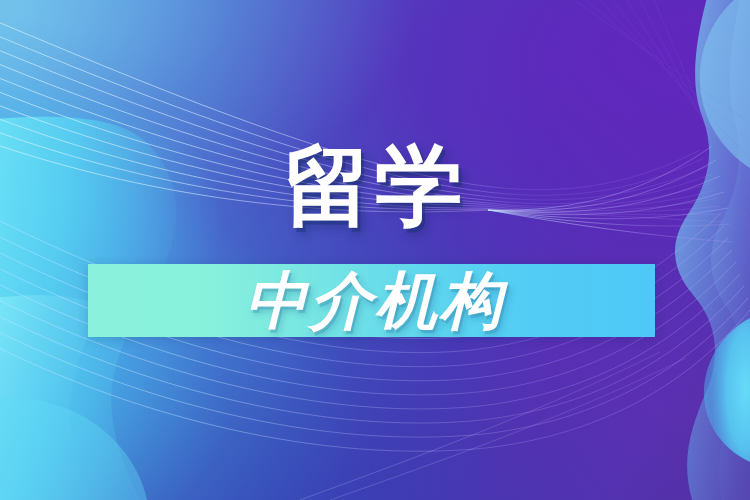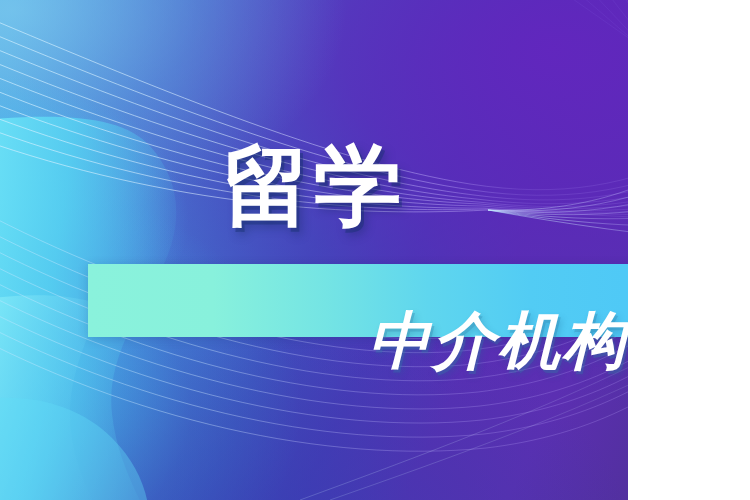--- a/index.html
+++ b/index.html
@@ -6,21 +6,21 @@
     margin: 0;
     padding: 0;
     background: #ffffff;
   }
   body {
     font-family: "Liberation Sans", sans-serif;
   }
 
   #banner {
     position: relative;
-    width: 628px;
+    width: 750px;
     height: 500px;
     overflow: hidden;
     background: #3b6fd0;
   }
 
   
   .bg-layer {
     position: absolute;
     inset: 0;
     width: 100%;
@@ -136,33 +136,32 @@
         #52ccf4 78%,
         #4ec8f7 100%);
     box-shadow: 0 2px 10px rgba(18,40,100,0.18);
   }
 
   #headline-bottom {
     position: absolute;
     left: 0;
     right: 0;
     top: 269px;
-    text-align: right;
+    text-align: center;
     font-family: "Liberation Serif", "DejaVu Serif", serif;
     font-weight: 700;
     font-style: italic;
     font-size: 62px;
     line-height: 64px;
     letter-spacing: 3px;
     color: #ffffff;
     text-shadow:
       2px 3px 0 rgba(50,130,170,0.30),
       3px 5px 7px rgba(30,100,150,0.30);
     white-space: nowrap;
-    margin-top: 40px;
   }
 </style>
 </head>
 <body>
 
 <div id="banner">
 
   <div class="bg-layer" id="bg-base"></div>
   <div class="bg-layer" id="bg-purple"></div>
   <div class="bg-layer" id="bg-lightblue-tl"></div>

